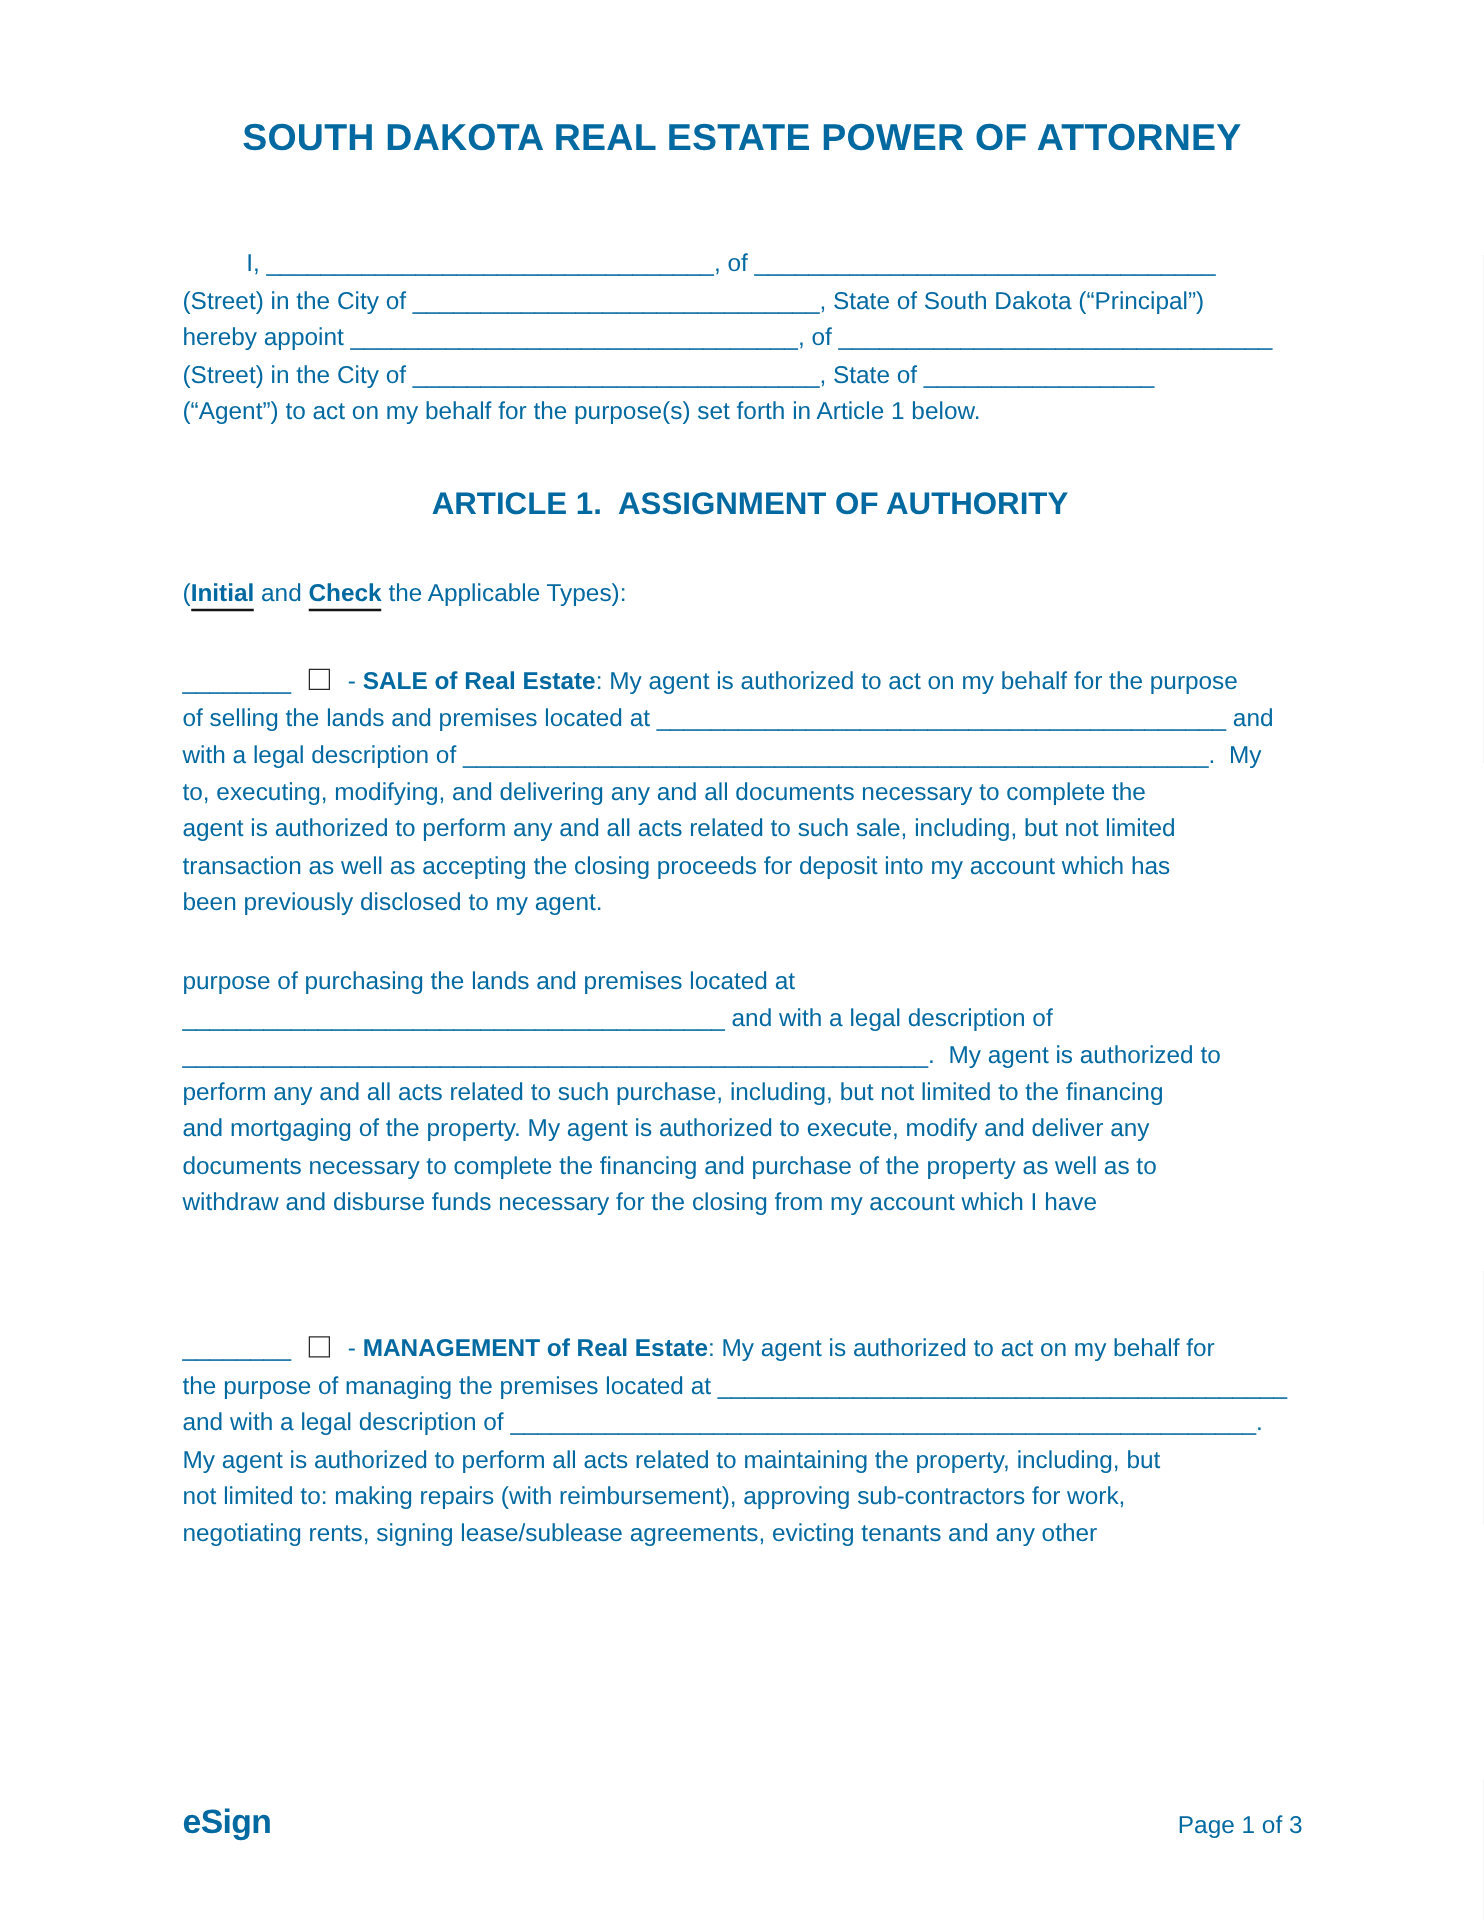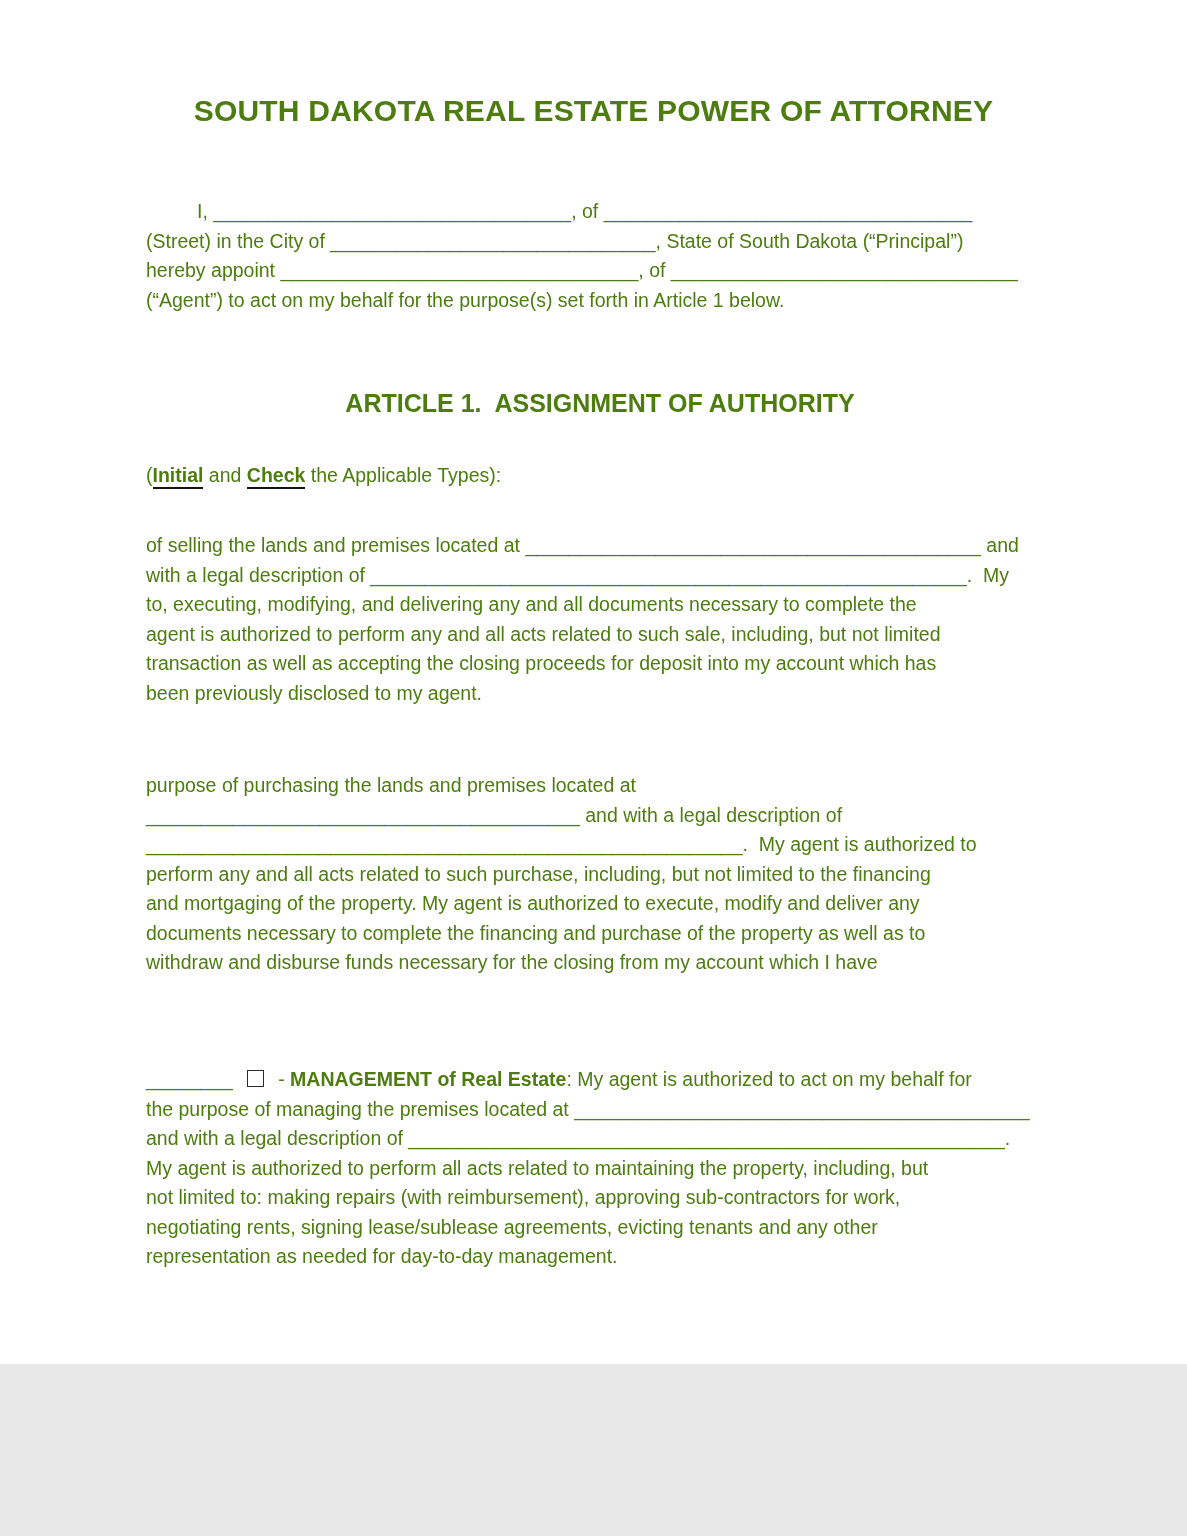--- a/index.html
+++ b/index.html
@@ -1,21 +1,21 @@
 <!DOCTYPE html>
 <html><head>
 <meta charset="utf-8">
 <style>
   html,body{margin:0;padding:0;background:#e8e8e8;}
   .page{
     position:relative;
-    width:1187px;height:1364px;
+    width:1187px;height:1536px;
     background:#ffffff;
     font-family:"Liberation Sans","DejaVu Sans",sans-serif;
-    color:#4d7c0f;
+    color:#0369a1;
     margin:0 auto;
     overflow:hidden;
   }
   .title{
     position:absolute;top:94px;left:0;right:0;
     margin:0;text-align:center;
     font-size:30px;font-weight:bold;letter-spacing:0.2px;
     white-space:pre-wrap;
   }
   .block{position:absolute;left:146px;width:896px;}
@@ -64,28 +64,30 @@
 <body>
 
 <div class="page">
 
   <h1 class="title">SOUTH DAKOTA REAL ESTATE POWER OF ATTORNEY</h1>
 
   <div class="block intro">
     <div class="line indent">I, _________________________________, of __________________________________</div>
     <div class="line">(Street) in the City of ______________________________, State of South Dakota (“Principal”)</div>
     <div class="line">hereby appoint _________________________________, of ________________________________</div>
+    <div class="line">(Street) in the City of ______________________________, State of _________________</div>
     <div class="line">(“Agent”) to act on my behalf for the purpose(s) set forth in Article 1 below.</div>
   </div>
 
   <h2 class="article-heading">ARTICLE 1.  ASSIGNMENT OF AUTHORITY</h2>
 
   <div class="block instruction"><span class="line">(</span><span class="line bu">Initial</span><span class="line"> and </span><span class="line bu">Check</span><span class="line"> the Applicable Types):</span></div>
 
   <section class="block clause-sale">
+    <div class="line"><span>________</span><span class="checkbox"></span><span> - </span><span class="clause-label">SALE of Real Estate</span><span>: My agent is authorized to act on my behalf for the purpose</span></div>
     <div class="line">of selling the lands and premises located at __________________________________________ and</div>
     <div class="line">with a legal description of _______________________________________________________.  My</div>
     <div class="line">to, executing, modifying, and delivering any and all documents necessary to complete the</div>
     <div class="line">agent is authorized to perform any and all acts related to such sale, including, but not limited</div>
     <div class="line">transaction as well as accepting the closing proceeds for deposit into my account which has</div>
     <div class="line">been previously disclosed to my agent.</div>
   </section>
 
   <section class="block clause-purchase">
     <div class="line">purpose of purchasing the lands and premises located at</div>
@@ -97,21 +99,20 @@
     <div class="line">withdraw and disburse funds necessary for the closing from my account which I have</div>
   </section>
 
   <section class="block clause-management">
     <div class="line"><span>________</span><span class="checkbox"></span><span> - </span><span class="clause-label">MANAGEMENT of Real Estate</span><span>: My agent is authorized to act on my behalf for</span></div>
     <div class="line">the purpose of managing the premises located at __________________________________________</div>
     <div class="line">and with a legal description of _______________________________________________________.</div>
     <div class="line">My agent is authorized to perform all acts related to maintaining the property, including, but</div>
     <div class="line">not limited to: making repairs (with reimbursement), approving sub-contractors for work,</div>
     <div class="line">negotiating rents, signing lease/sublease agreements, evicting tenants and any other</div>
-    <div class="line">representation as needed for day-to-day management.</div>
   </section>
 
   <div class="footer">
     <span class="brand">eSign</span>
     <span class="pagenum">Page 1 of 3</span>
   </div>
 
 </div>
 
 </body></html>

